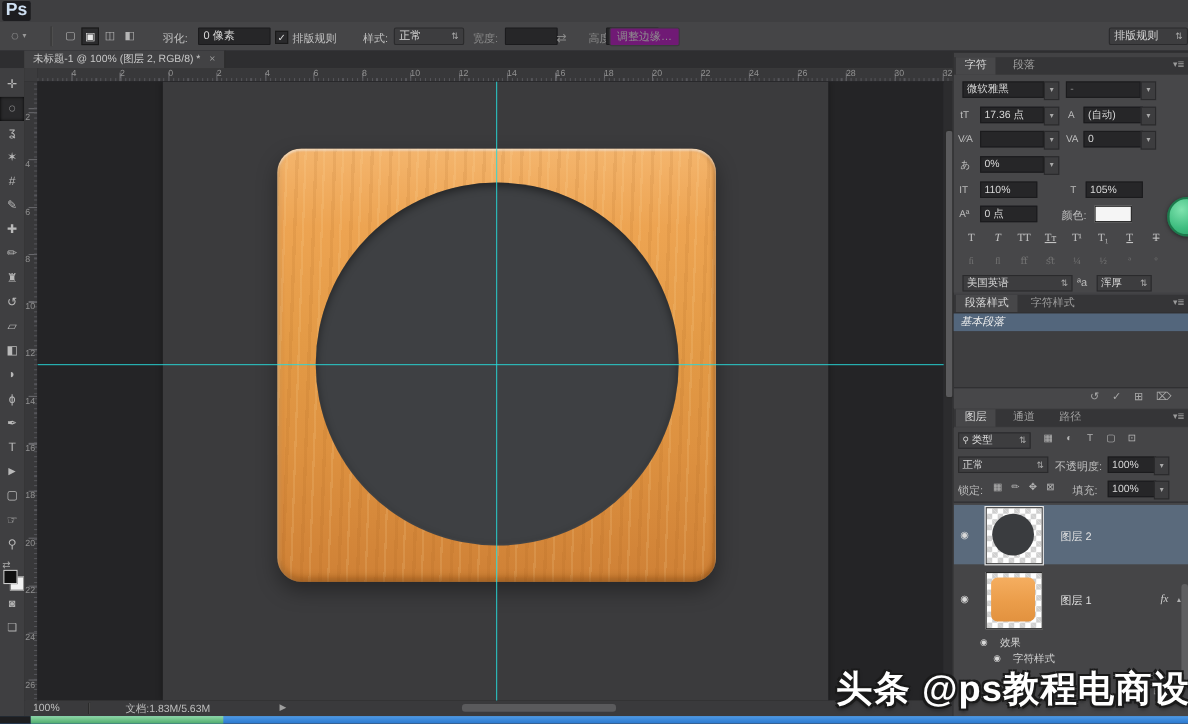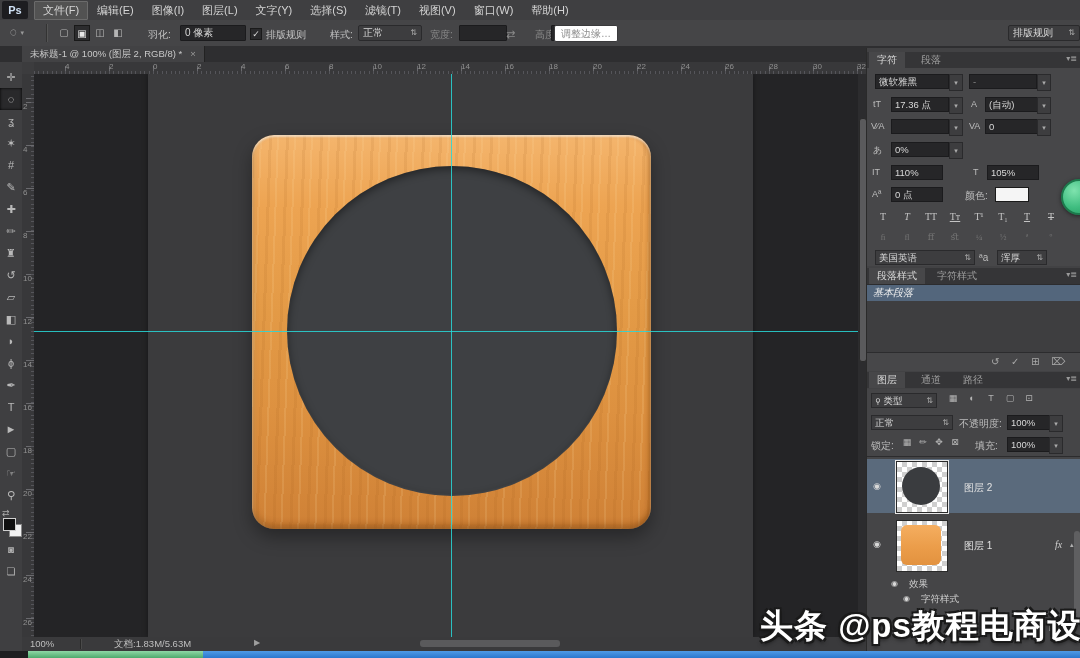--- a/index.html
+++ b/index.html
@@ -7,42 +7,42 @@
        font-family:"Liberation Sans","DejaVu Sans",sans-serif;
        -webkit-font-smoothing:antialiased;}
   #app{position:relative;width:1080px;height:658px;background:#474747}
   .abs{position:absolute}
   .nosel{user-select:none}
 
   
   #menubar{left:0;top:0;width:1080px;height:20px;background:#3f3f41;border-bottom:1px solid #2a2a2a;
            display:flex;align-items:center;font-size:11px;color:#d4d4d4}
   #pslogo{width:26px;height:18px;margin-left:2px;background:#1d1d20;color:#cfe0f3;font-weight:bold;
-          font-size:11px;display:flex;align-items:center;justify-content:center;border-radius:2px}
+          font-size:16px;display:flex;align-items:center;justify-content:center;border-radius:2px}
   .menu-item{position:relative;padding:2px 9px;white-space:nowrap;cursor:default}
   .menu-item.hl{background:#525252;border:1px solid #6b6b6b;padding:1px 8px;border-radius:1px}
 
   
   #optionsbar{left:0;top:20px;width:1080px;height:26px;background:#454547;border-bottom:1px solid #2c2c2e;
               color:#c9c9c9;font-size:10px}
   #optionsbar .lbl{position:absolute;top:8px;color:#c2c2c2}
   .ibox{position:absolute;background:#262628;border:1px solid #1b1b1d;color:#d8d8d8;font-size:10px;
         height:14px;line-height:14px;padding:0 4px;border-radius:1px}
   .ddbox{position:absolute;background:#3d3d3f;border:1px solid #2a2a2c;color:#d8d8d8;font-size:10px;
          height:14px;line-height:14px;padding:0 4px;border-radius:2px}
   .ddarrow{float:right;font-size:8px;color:#aaa;margin-left:5px}
   #toolpreset{left:10px;top:5px;font-size:12px;color:#cfcfcf}
   #toolpreset .car{font-size:7px;vertical-align:middle;color:#999}
   #opt-sep1{left:46px;top:4px;width:1px;height:18px;background:#333;border-right:1px solid #555}
   #modebtns{left:56px;top:5px;width:80px;height:16px}
   .modebtn{position:absolute;top:0;width:16px;height:16px;text-align:center;line-height:16px;font-size:10px;color:#b5b5b5}
   .modebtn.sel{background:#2c2c2e;border:1px solid #191919;color:#e8e8e8;box-sizing:border-box}
   #chkbox{left:250px;top:8px;width:10px;height:10px;background:#2a2a2c;border:1px solid #1a1a1a;
           color:#ddd;font-size:9px;line-height:10px;text-align:center}
-  #refinebtn{left:554px;top:5px;width:62px;height:15px;background:#ffffff;border:1px solid #3a3a3c;
+  #refinebtn{left:554px;top:5px;width:62px;height:15px;background:#701a75;border:1px solid #3a3a3c;
              color:#8f8f8f;font-size:10px;text-align:center;line-height:15px;border-radius:2px}
   #workspace-dd{left:1008px;top:5px;width:62px}
 
   
   #tabbar{left:0;top:46px;width:1080px;height:16px;background:#2e2e30}
   #doctab{left:22px;top:0;height:16px;background:#424244;color:#c8c8c8;font-size:9.5px;
           line-height:16px;padding:0 8px;border-right:1px solid #222}
   #doctab .close{margin-left:8px;color:#9a9a9a}
 
   
@@ -156,32 +156,20 @@
   #taskbar .greenseg{position:absolute;left:28px;top:0;width:175px;height:7px;
      background:linear-gradient(180deg,#8fd8a6,#4da96c)}
 </style>
 </head>
 <body>
 
 <div id="app" class="nosel">
 
   <div id="menubar" class="abs">
     <div id="pslogo">Ps</div>
-    <div style="display:flex;margin-left:6px">
-        <span class="menu-item hl">文件(F)</span>
-        <span class="menu-item">编辑(E)</span>
-        <span class="menu-item">图像(I)</span>
-        <span class="menu-item">图层(L)</span>
-        <span class="menu-item">文字(Y)</span>
-        <span class="menu-item">选择(S)</span>
-        <span class="menu-item">滤镜(T)</span>
-        <span class="menu-item">视图(V)</span>
-        <span class="menu-item">窗口(W)</span>
-        <span class="menu-item">帮助(H)</span>
-      </div>
   </div>
 
   <div id="optionsbar" class="abs">
     <span id="toolpreset" class="abs"><span>◌</span> <span class="car">▾</span></span>
     <span id="opt-sep1" class="abs"></span>
     <span id="modebtns" class="abs">
         <span class="modebtn" style="left: 0px;">▢</span>
         <span class="modebtn sel" style="left: 18px;">▣</span>
         <span class="modebtn" style="left: 36px;">◫</span>
         <span class="modebtn" style="left: 54px;">◧</span>

